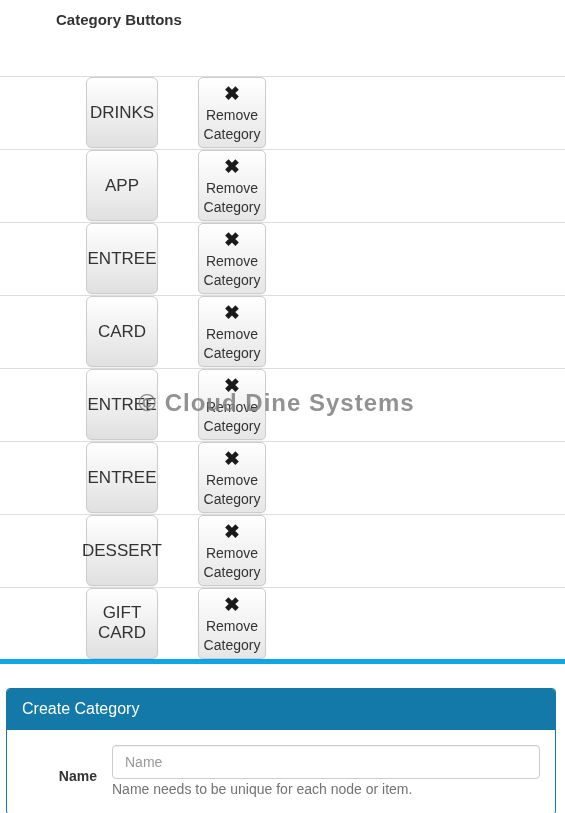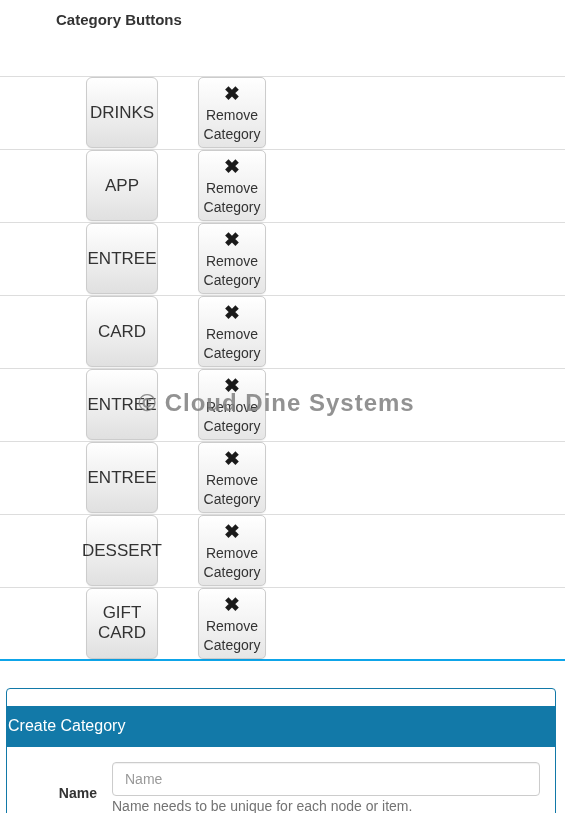--- a/index.html
+++ b/index.html
@@ -42,21 +42,21 @@
   }
   .cat-table thead th.blank { font-size: 0; }
 
   .cat-table tbody tr { height: 73px; }
   .cat-table tbody td {
     border-top: 1px solid #dddddd;
     padding: 0;
     vertical-align: middle;
     height: 73px;
   }
-  .cat-table tbody tr:last-child td { border-bottom: 2px solid #0ea5e9; }
+  .cat-table tbody tr:last-child td { border-bottom: 5px solid #0ea5e9; }
 
   .cell-center { text-align: center; }
 
   
   .btn-cat {
     display: inline-block;
     width: 72px;
     height: 71px;
     padding: 8px;
     border: 1px solid #cccccc;
@@ -138,24 +138,23 @@
     border: 1px solid #1279a8;
     border-radius: 4px;
     background: #ffffff;
     overflow: hidden;
     z-index: 3;
   }
   .panel-heading {
     background-color: #1279a8;
     border-bottom: 1px solid #1279a8;
     color: #ffffff;
-    padding: 10px 1px;
+    padding: 10px 15px;
     font-size: 16px;
     line-height: 20px;
-    margin-top: 17px;
   }
   .panel-body {
     padding: 15px;
   }
   .form-row {
     display: flex;
     align-items: center;
   }
   .form-label {
     width: 90px;

